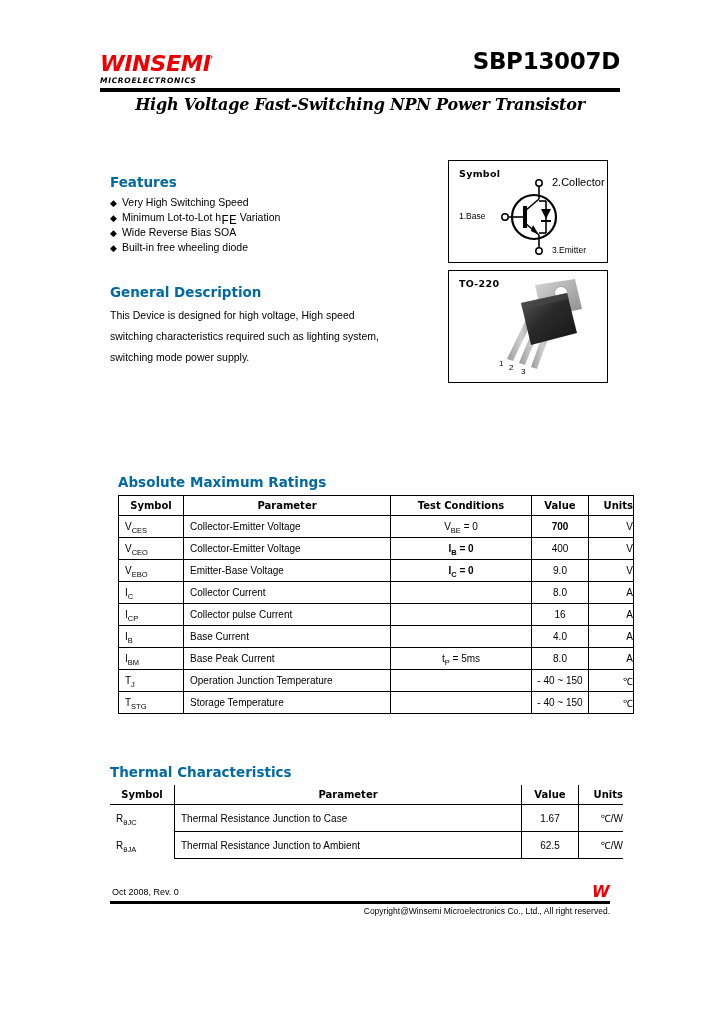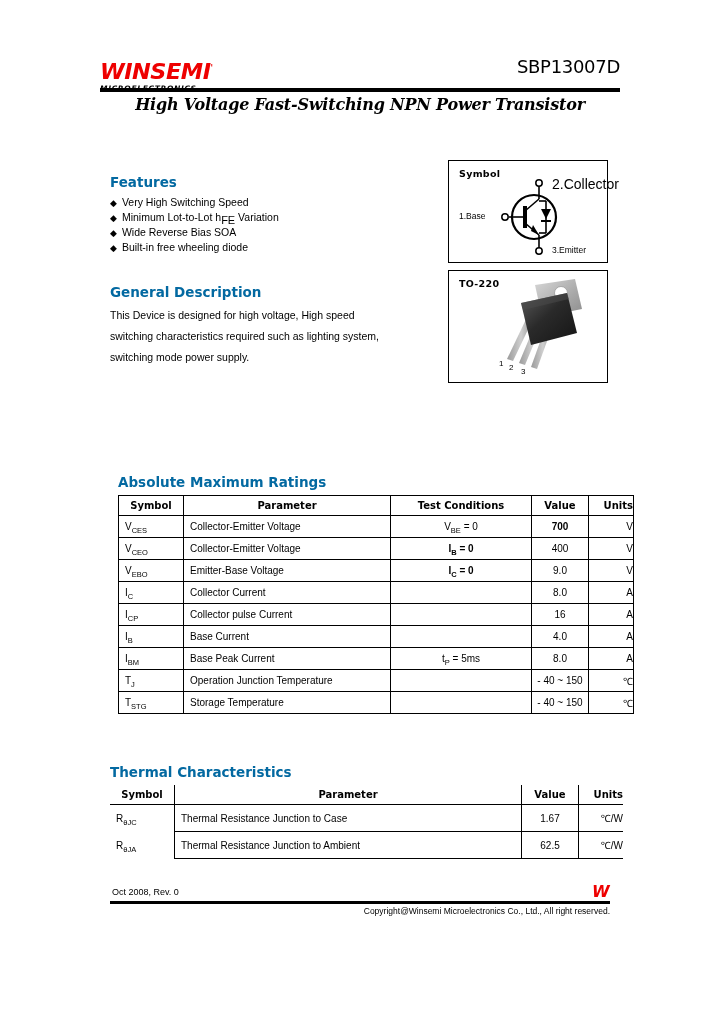--- a/index.html
+++ b/index.html
@@ -16,21 +16,20 @@
     overflow: hidden;
   }
 
   
   .header {
     position: absolute;
     left: 100px;
     top: 48px;
     width: 520px;
     height: 48px;
-    margin-top: 8px;
   }
   .logo-block {
     position: absolute;
     left: 0;
     top: 2px;
   }
   .logo-word {
     font-family: "DejaVu Sans", sans-serif;
     font-weight: bold;
     font-size: 22px;
@@ -54,22 +53,22 @@
     letter-spacing: 0.7px;
     line-height: 9px;
     margin-top: 1px;
     font-style: italic;
   }
   .part-number {
     position: absolute;
     right: 0;
     top: 0;
     font-family: "DejaVu Sans", sans-serif;
-    font-weight: normal;
-    font-size: 18px;
+    font-weight: bold;
+    font-size: 23px;
     letter-spacing: -0.3px;
     color: #000000;
   }
   .header-rule {
     position: absolute;
     left: 100px;
     top: 88px;
     width: 520px;
     height: 4px;
     background: #000000;
@@ -113,21 +112,22 @@
     color: #000000;
     display: flex;
     align-items: baseline;
   }
   .bullet {
     font-size: 9px;
     margin-right: 5px;
     line-height: 14px;
   }
   .feature-text sub {
-    font-size: 11px;
+    font-size: 13px;
+    font-family: Liberation Mono, monospace;
   }
 
   
   .gen-desc {
     position: absolute;
     left: 110px;
     top: 284px;
     width: 330px;
   }
   .desc-line {
@@ -320,21 +320,21 @@
     <line x1="97" y1="40" x2="97" y2="72" stroke="#000" stroke-width="1.6"></line>
     <polygon points="92,48 102,48 97,58" fill="#000"></polygon>
     <line x1="92" y1="60" x2="102" y2="60" stroke="#000" stroke-width="2"></line>
     <line x1="90" y1="40" x2="97" y2="40" stroke="#000" stroke-width="1.6"></line>
     <line x1="90" y1="72" x2="97" y2="72" stroke="#000" stroke-width="1.6"></line>
 
     <circle cx="90" cy="22" r="3.2" fill="#fff" stroke="#000" stroke-width="1.5"></circle>
     <circle cx="56" cy="56" r="3.2" fill="#fff" stroke="#000" stroke-width="1.5"></circle>
     <circle cx="90" cy="90" r="3.2" fill="#fff" stroke="#000" stroke-width="1.5"></circle>
   </svg>
-  <div style="position:absolute;left:103px;top:15px;font-size:14px;">2.Collector</div>
+  <div style="position:absolute;left:103px;top:15px;font-size:11px;">2.Collector</div>
   <div style="position:absolute;left:10px;top:50px;font-size:8.5px;">1.Base</div>
   <div style="position:absolute;left:103px;top:84px;font-size:8.5px;">3.Emitter</div>
 </div>
 
 <div class="box pkg-box">
   <div class="box-label">TO-220</div>
   <svg class="pkg-svg" width="158" height="111" viewBox="0 0 158 111">
     <defs>
       <linearGradient id="bodyGrad" x1="0" y1="0" x2="1" y2="1">
         <stop offset="0%" stop-color="#5a5a5a"></stop>

